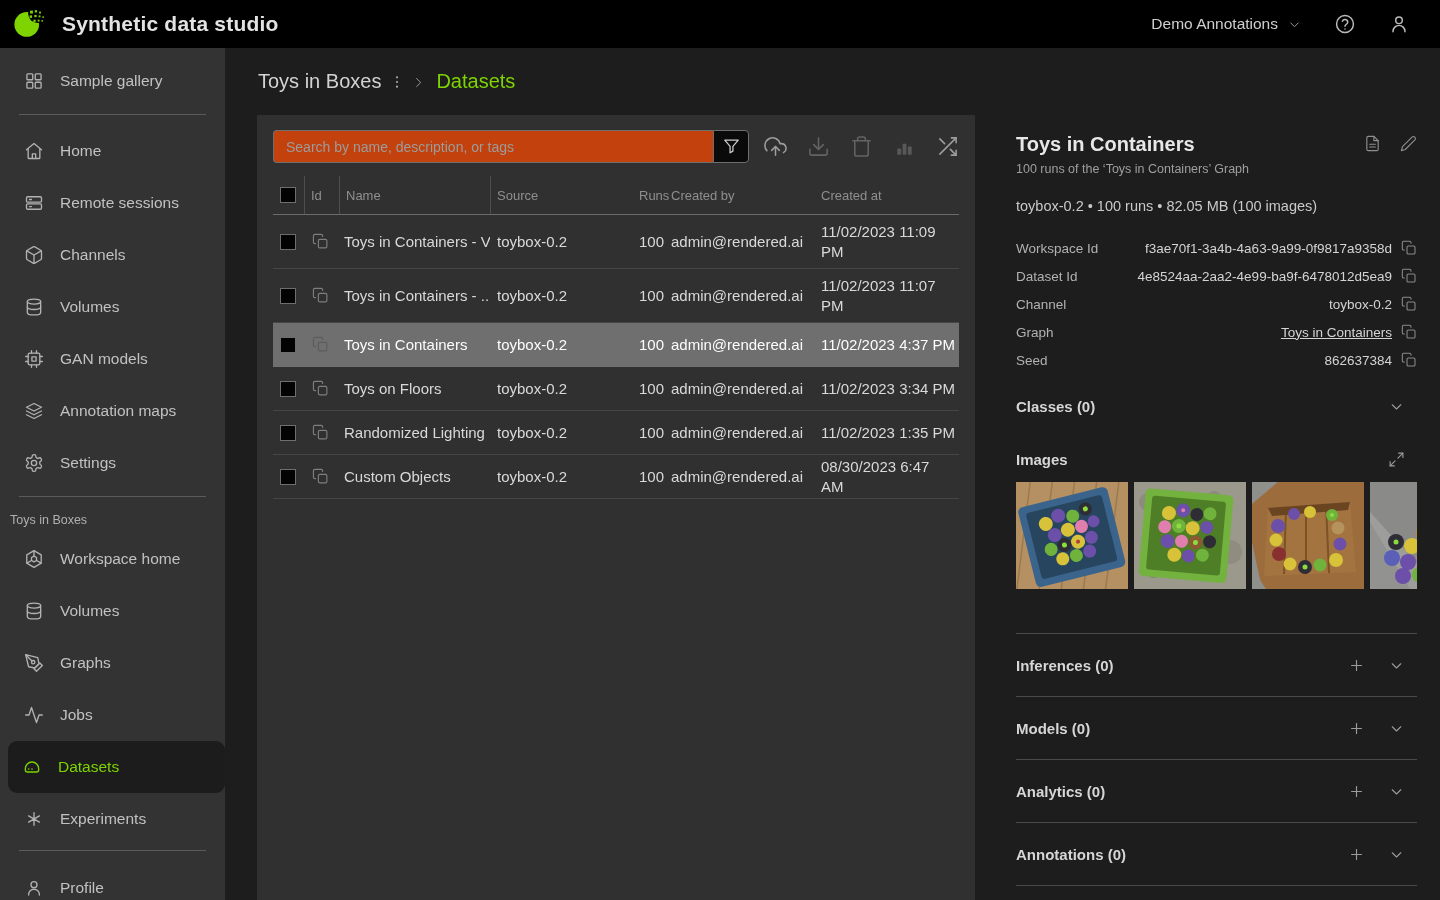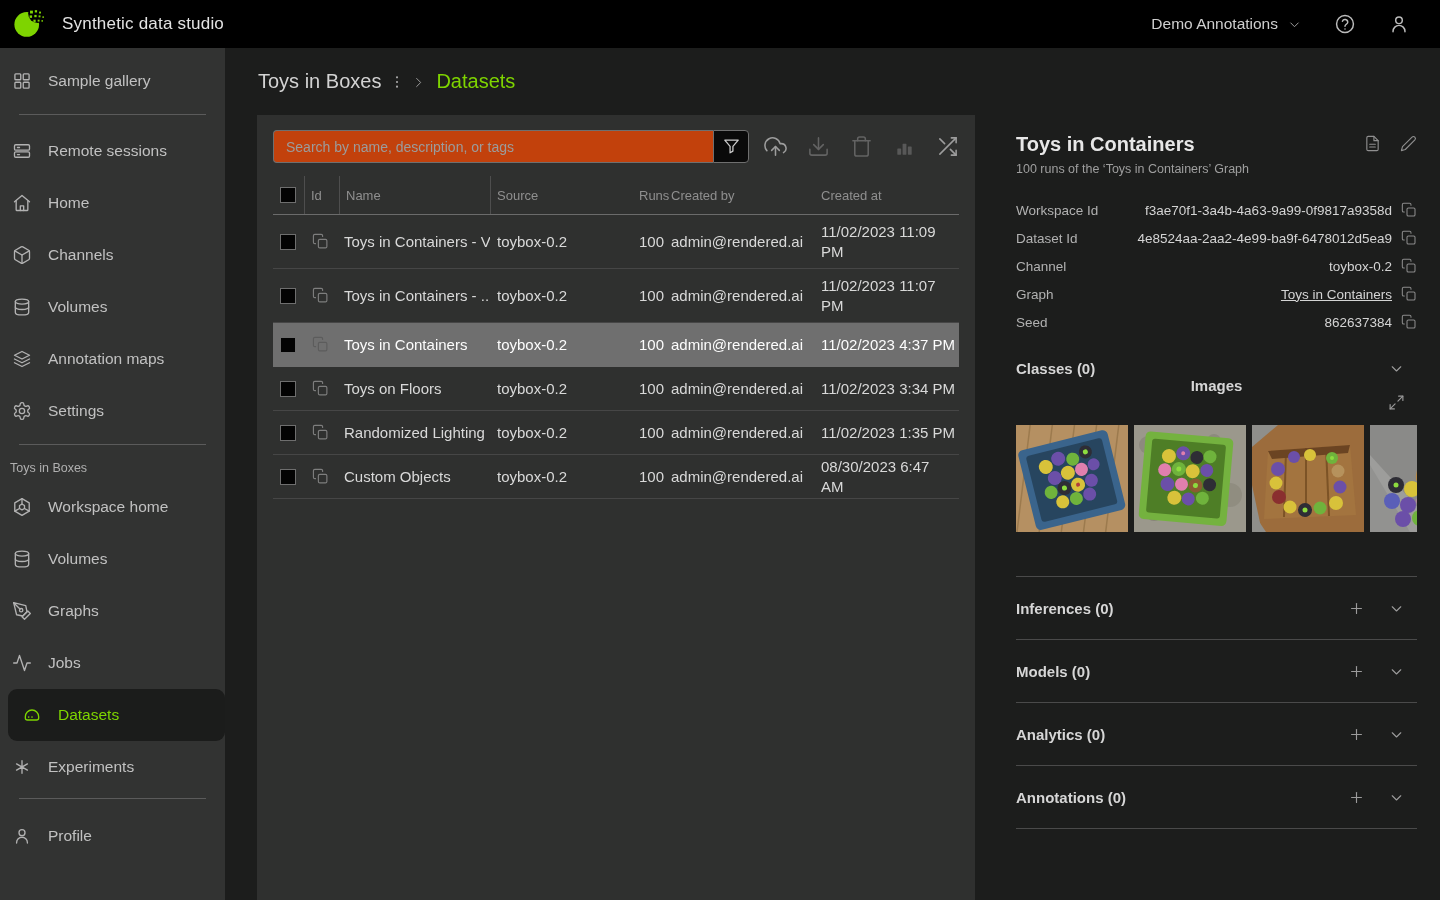--- a/index.html
+++ b/index.html
@@ -10,29 +10,29 @@
     -webkit-font-smoothing:antialiased;
   }
   svg{display:block;}
   .ic{color:inherit;}
   .ic svg{width:100%;height:100%;}
 
   
   .topbar{position:absolute;top:0;left:0;right:0;height:48px;background:#000;
     display:flex;align-items:center;padding:0 30px 0 12px;box-sizing:border-box;z-index:20;}
   .logo{width:38px;height:40px;flex:0 0 auto;}
-  .app-title{margin-left:12px;font-size:17px;color:#e3e3e3;letter-spacing:.2px;}
+  .app-title{margin-left:12px;font-size:21px;color:#e3e3e3;letter-spacing:.2px;font-weight:bold;}
   .topbar-right{margin-left:auto;display:flex;align-items:center;gap:32px;}
   .org-button{display:flex;align-items:center;gap:9px;color:#cfcfcf;font-size:15.5px;cursor:pointer;}
   .org-button .ic{width:15px;height:15px;color:#9d9d9d;}
   .top-icon{width:22px;height:22px;color:#bcbcbc;cursor:pointer;}
 
   
   .sidebar{position:absolute;top:48px;left:0;bottom:0;width:225px;background:#323332;overflow:hidden;}
-  .nav-item{height:52px;display:flex;align-items:center;padding-left:12px;gap:16px;
+  .nav-item{height:52px;display:flex;align-items:center;padding-left:24px;gap:16px;
     color:#c1c1c1;font-size:15.5px;cursor:pointer;box-sizing:border-box;}
   .nav-item .ic{width:20px;height:20px;color:#b2b2b2;flex:0 0 auto;}
   .nav-item.gallery{height:66px;}
   .side-divider{border-top:1px solid #5b5b5b;margin:0 19px;}
   .side-divider.mt{margin-top:7px;}
   .section-label{padding:16px 0 6px 10px;font-size:12.5px;color:#b0b0b0;}
   .nav-item.selected{background:#1b1c1b;border-radius:9px;margin-left:8px;padding-left:14px;color:#7ed400;}
   .nav-item.selected .ic{color:#7ed400;}
 
   
@@ -93,21 +93,21 @@
   .details-subtitle{margin-top:6px;font-size:12.5px;color:#9f9f9f;}
   .details-meta{margin-top:22px;font-size:14.5px;color:#c9c9c9;}
   .kv-list{margin-top:26px;display:flex;flex-direction:column;gap:12px;}
   .kv-row{display:flex;align-items:center;height:16px;font-size:13.5px;}
   .kv-label{color:#b2b2b2;}
   .kv-value{margin-left:auto;color:#d4d4d4;}
   .kv-value.link{text-decoration:underline;cursor:pointer;}
   .kv-copy{width:16px;height:16px;color:#8a8a8a;margin-left:9px;cursor:pointer;flex:0 0 auto;}
   .group-row{display:flex;align-items:center;font-size:15px;font-weight:600;color:#d6d6d6;}
   .group-row.classes{margin-top:30px;}
-  .group-row.images{flex-direction:column;}
+  .group-row.images{margin-top:36px;}
   .row-controls{margin-left:auto;display:flex;align-items:center;gap:23px;padding-right:12px;}
   .ctl{width:17px;height:17px;color:#9b9b9b;cursor:pointer;}
   .thumbs{margin-top:14px;display:flex;gap:6px;height:107px;overflow:hidden;}
   .thumb{width:112px;height:107px;flex:0 0 auto;cursor:pointer;}
   .accordions{margin-top:44px;}
   .acc-row{height:62px;display:flex;align-items:center;border-top:1px solid #4a4a4a;
     font-size:15px;font-weight:600;color:#d6d6d6;}
   .acc-end{border-top:1px solid #4a4a4a;}
 </style>
 </head>
@@ -169,57 +169,67 @@
         </svg>
       </span>
     <span>Sample gallery</span>
   </div>
   <div class="side-divider"></div>
   <div style="height:10px"></div>
 
   <div class="nav-item">
     <span class="ic">
         <svg viewBox="0 0 24 24" fill="none" stroke="currentColor" stroke-width="1.6" stroke-linecap="round" stroke-linejoin="round">
+          <path d="M3 10.5L12 3l9 7.5"></path>
+          <path d="M5 9.5V20a1 1 0 0 0 1 1h12a1 1 0 0 0 1-1V9.5"></path>
+          <path d="M10 21v-5.5h4V21"></path>
+        </svg>
+      </span>
+    <span>Home</span>
+  </div>
+  <div class="nav-item">
+    <span class="ic">
+        <svg viewBox="0 0 24 24" fill="none" stroke="currentColor" stroke-width="1.6" stroke-linecap="round" stroke-linejoin="round">
           <rect x="3" y="4.5" width="18" height="6.5" rx="1.5"></rect>
           <rect x="3" y="13" width="18" height="6.5" rx="1.5"></rect>
           <line x1="6.5" y1="7.75" x2="9" y2="7.75"></line>
           <line x1="6.5" y1="16.25" x2="9" y2="16.25"></line>
         </svg>
       </span>
     <span>Remote sessions</span>
   </div>
   <div class="nav-item">
     <span class="ic">
         <svg viewBox="0 0 24 24" fill="none" stroke="currentColor" stroke-width="1.6" stroke-linecap="round" stroke-linejoin="round">
-          <path d="M3 10.5L12 3l9 7.5"></path>
-          <path d="M5 9.5V20a1 1 0 0 0 1 1h12a1 1 0 0 0 1-1V9.5"></path>
-          <path d="M10 21v-5.5h4V21"></path>
-        </svg>
-      </span>
-    <span>Home</span>
-  </div>
-  <div class="nav-item">
-    <span class="ic">
-        <svg viewBox="0 0 24 24" fill="none" stroke="currentColor" stroke-width="1.6" stroke-linecap="round" stroke-linejoin="round">
           <path d="M21 16V8a2 2 0 0 0-1-1.73l-7-4a2 2 0 0 0-2 0l-7 4A2 2 0 0 0 3 8v8a2 2 0 0 0 1 1.73l7 4a2 2 0 0 0 2 0l7-4A2 2 0 0 0 21 16z"></path>
           <polyline points="3.3 7 12 12 20.7 7"></polyline>
           <line x1="12" y1="22" x2="12" y2="12"></line>
         </svg>
       </span>
     <span>Channels</span>
   </div>
   <div class="nav-item">
     <span class="ic">
         <svg viewBox="0 0 24 24" fill="none" stroke="currentColor" stroke-width="1.6" stroke-linecap="round" stroke-linejoin="round">
           <ellipse cx="12" cy="5.5" rx="8" ry="3"></ellipse>
           <path d="M4 5.5v13c0 1.66 3.58 3 8 3s8-1.34 8-3v-13"></path>
           <path d="M4 12c0 1.66 3.58 3 8 3s8-1.34 8-3"></path>
         </svg>
       </span>
     <span>Volumes</span>
+  </div>
+  <div class="nav-item">
+    <span class="ic">
+        <svg viewBox="0 0 24 24" fill="none" stroke="currentColor" stroke-width="1.6" stroke-linecap="round" stroke-linejoin="round">
+          <rect x="5" y="5" width="14" height="14" rx="2"></rect>
+          <rect x="9.5" y="9.5" width="5" height="5"></rect>
+          <path d="M9 2v3M15 2v3M9 19v3M15 19v3M2 9h3M2 15h3M19 9h3M19 15h3"></path>
+        </svg>
+      </span>
+    <span>GAN models</span>
   </div>
   <div class="nav-item">
     <span class="ic">
         <svg viewBox="0 0 24 24" fill="none" stroke="currentColor" stroke-width="1.6" stroke-linecap="round" stroke-linejoin="round">
           <polygon points="12 3 21 7.5 12 12 3 7.5"></polygon>
           <polyline points="3 12 12 16.5 21 12"></polyline>
           <polyline points="3 16.5 12 21 21 16.5"></polyline>
         </svg>
       </span>
     <span>Annotation maps</span>
@@ -522,20 +532,21 @@
           </svg>
         </span>
       <span class="hbtn ic">
           <svg viewBox="0 0 24 24" fill="none" stroke="currentColor" stroke-width="1.6" stroke-linecap="round" stroke-linejoin="round">
             <path d="M17 3a2.83 2.83 0 0 1 4 4L7.5 20.5 2 22l1.5-5.5z"></path>
           </svg>
         </span>
     </div>
   </div>
   <div class="details-subtitle">100 runs of the ‘Toys in Containers’ Graph</div>
+  <div class="details-meta">toybox-0.2 • 100 runs • 82.05 MB (100 images)</div>
 
   <div class="kv-list">
     <div class="kv-row">
       <span class="kv-label">Workspace Id</span>
       <span class="kv-value">f3ae70f1-3a4b-4a63-9a99-0f9817a9358d</span>
       <span class="kv-copy ic">
           <svg viewBox="0 0 24 24" fill="none" stroke="currentColor" stroke-width="1.6" stroke-linecap="round" stroke-linejoin="round">
             <rect x="9" y="9" width="12" height="12" rx="2"></rect>
             <path d="M5 15H4a2 2 0 0 1-2-2V4a2 2 0 0 1 2-2h9a2 2 0 0 1 2 2v1"></path>
           </svg>

